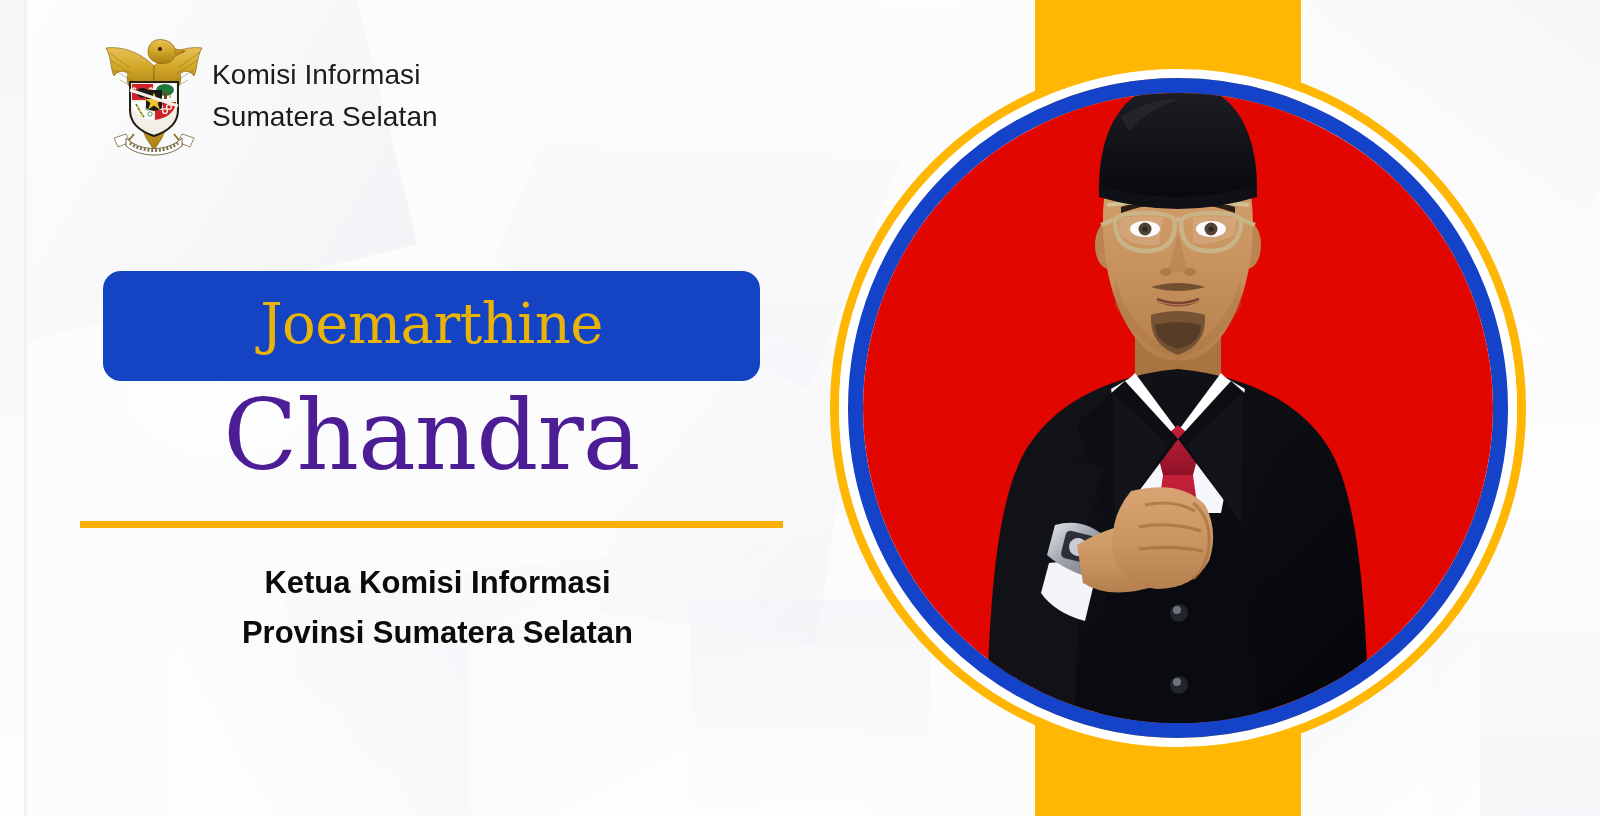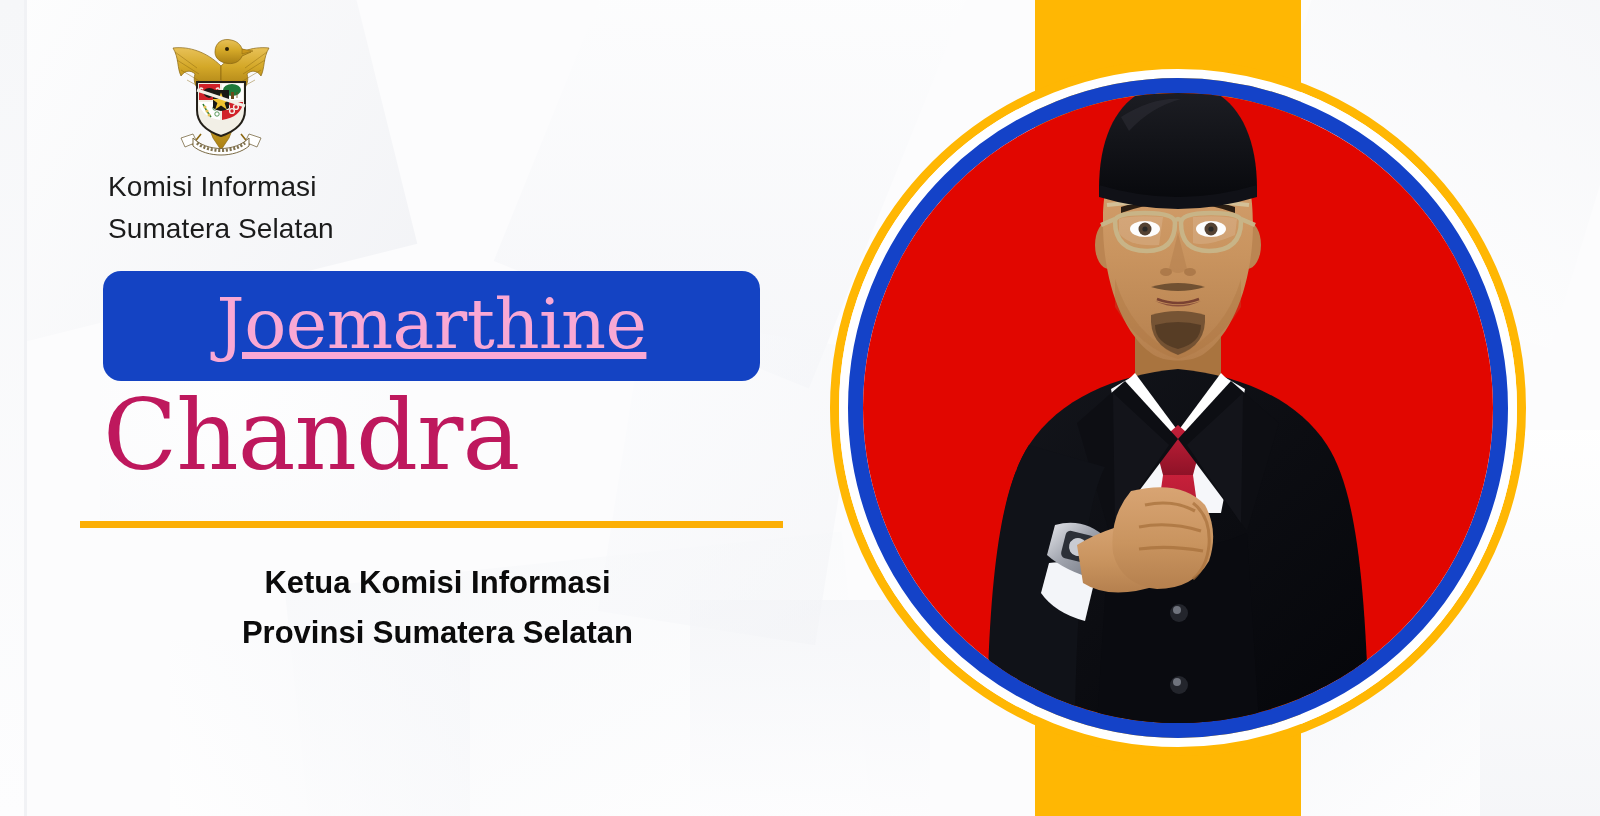--- a/index.html
+++ b/index.html
@@ -69,45 +69,46 @@
     position:absolute; inset:33px; border-radius:50%;
     background:#E10600; overflow:hidden;
   }
 
   
   .person { position:absolute; left:0; top:0; width:100%; height:100%; }
   .person svg { position:absolute; left:0; top:0; width:100%; height:100%; }
 
   
   .logo-block {
-    position:absolute; left:108px; top:34px; display:flex;
-    align-items:center; gap:8px; z-index:5;flex-direction:column;
+    position:absolute; left:96px; top:34px; display:flex;
+    align-items:center; gap:0; z-index:5;
   }
   .garuda { width:116px; height:124px; display:block; }
   .org-name {
     font-size:28px; line-height:42px; color:#1b1b1b;
     font-family:"Liberation Sans", sans-serif; letter-spacing:.1px;
     white-space:pre-line;
   }
 
   
   .name-banner {
     position:absolute; left:103px; top:271px; width:657px; height:110px;
     background:#1443C3; border-radius:18px; z-index:5;
     display:flex; align-items:center; justify-content:center;
   }
   .name-first {
     font-family:"DejaVu Serif", serif;
-    font-size:70px; color:#f9a8d4; line-height:1;
-    letter-spacing:-.5px; margin-top:-4px;text-decoration:underline;
+    font-size:56px; color:#eab308; line-height:1;
+    letter-spacing:-.5px; margin-top:-4px;
   }
   .name-last {
     position:absolute; left:103px; top:385px; width:657px; z-index:5;
+    text-align:center;
     font-family:"DejaVu Serif", serif;
-    font-size:97px; color:#be185d; line-height:1.05;
+    font-size:97px; color:#4c1d95; line-height:1.05;
     letter-spacing:-1px;
   }
 
   
   .divider {
     position:absolute; left:80px; top:521px; width:703px; height:7px;
     background:#FCAF06; z-index:5;
   }
 
   

